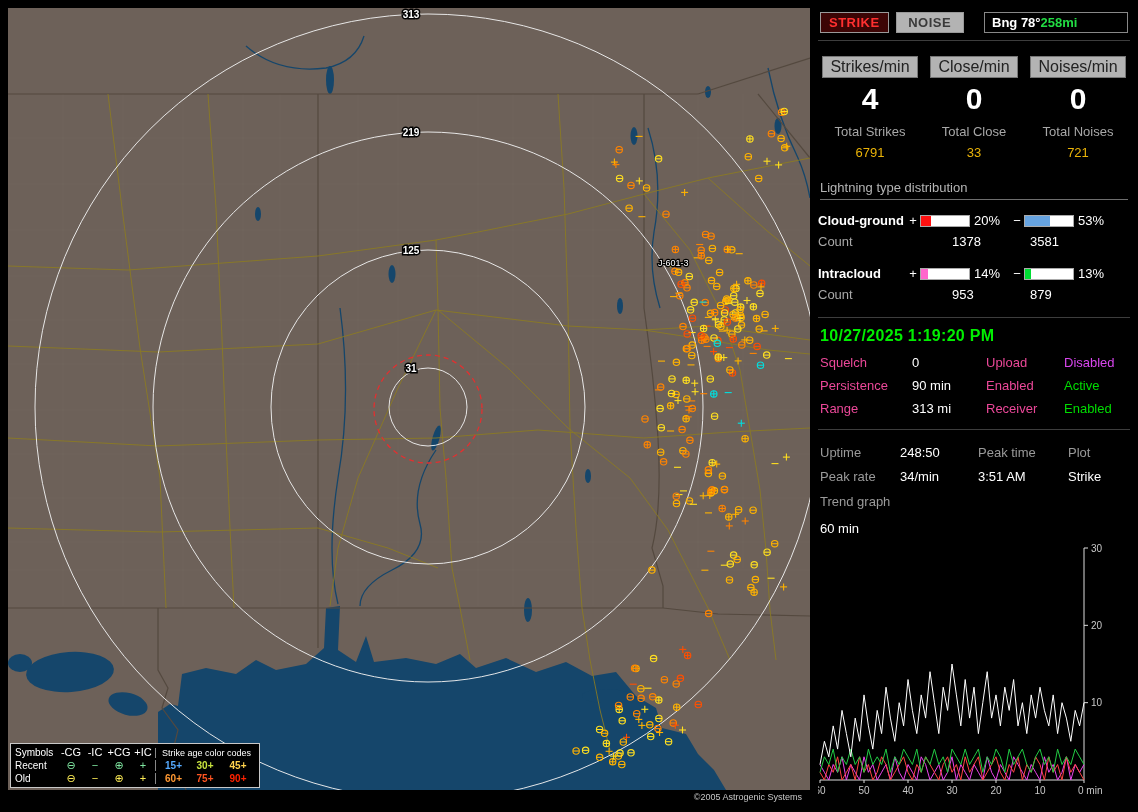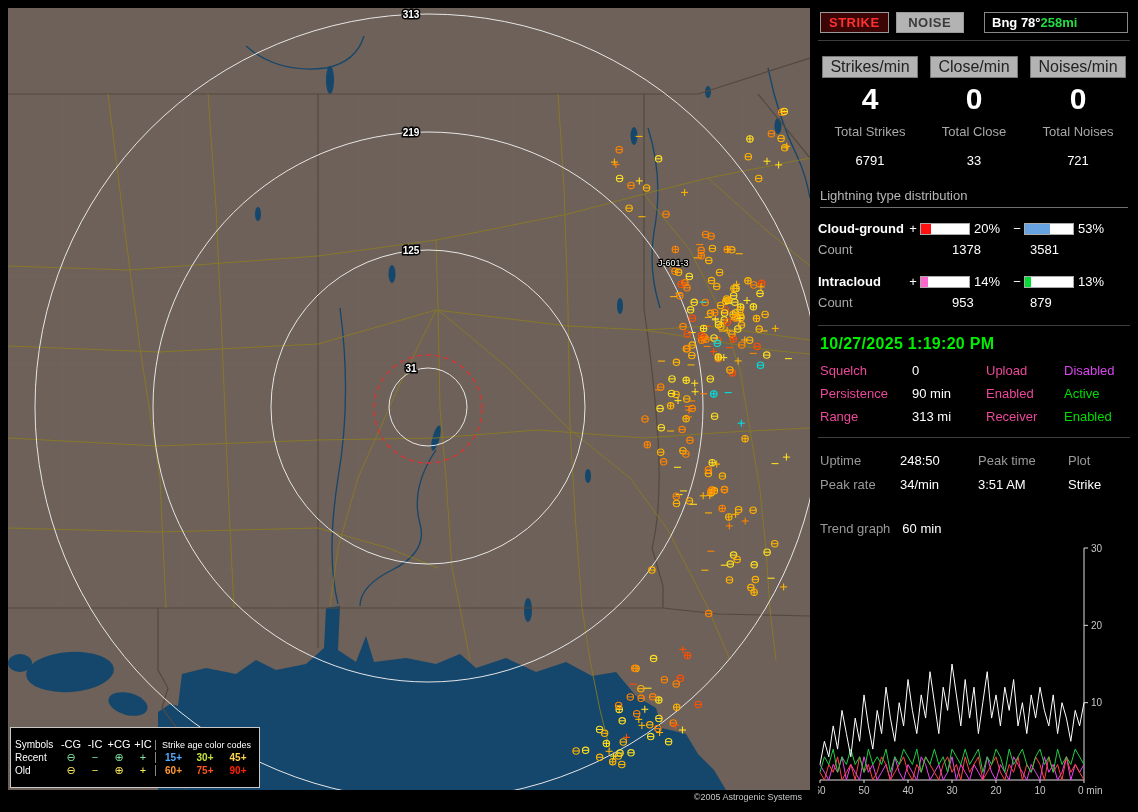--- a/index.html
+++ b/index.html
@@ -9,21 +9,21 @@
   
   .map-wrap{position:absolute;left:8px;top:8px;width:802px;height:796px;background:#000;}
   .map-svg{display:block;background:#000;}
   .ringlab{fill:#fff;stroke:#000;stroke-width:3px;paint-order:stroke;font-size:10px;font-weight:bold;}
   .celllab{fill:#fff;stroke:#000;stroke-width:2.5px;paint-order:stroke;font-size:9px;}
   .copyright{position:absolute;bottom:0;left:0;right:0;height:14px;line-height:14px;text-align:right;
              color:#c8c8c8;font-size:9px;padding-right:8px;background:#000;}
 
   
   .legend{position:absolute;left:2px;bottom:16px;background:#000;border:1px solid #c8c8c8;
-          font-size:10px;padding:10px 4px;color:#fff;}
+          font-size:10px;padding:2px 4px;color:#fff;}
   .lg-row{display:grid;grid-template-columns:44px 24px 24px 24px 24px 34px 32px 34px;align-items:center;height:13px;}
   .lg-row > :nth-child(6){border-left:1px solid #888;padding-left:2px;}
   .lg-head{font-weight:normal;}
   .lg-sym{text-align:center;font-size:11px;line-height:11px;}
   .lg-age{text-align:center;font-weight:bold;}
   .lg-age-head{grid-column:6/9;font-size:9px;text-align:center;white-space:nowrap;border-left:1px solid #888;}
 
   
   .panel{position:absolute;left:818px;top:8px;width:312px;height:796px;display:flex;flex-direction:column;
          font-size:13px;background:#000;}
@@ -34,21 +34,21 @@
   .lamp.noise{background:#b3b3b3;color:#3a3a3a;}
   .bng-box{margin-left:auto;width:128px;display:flex;justify-content:flex-start;align-items:center;
            border:1px solid #888;background:#000;padding:2px 7px;font-weight:bold;}
   .bng-box .dist{color:#22dd44;}
 
   .rates{display:grid;grid-template-columns:1fr 1fr 1fr;text-align:center;margin-top:10px;}
   .rate-btn{display:inline-block;background:#b3b3b3;color:#222;font-size:16px;padding:1px 7px;
             border:1px solid #777;cursor:default;}
   .rate-val{font-size:30px;font-weight:bold;margin:4px 0 8px;}
   .total-label{color:#a8a8a8;margin-top:6px;}
-  .total-val{color:#ffffff;margin-top:14px;}
+  .total-val{color:#eab308;margin-top:6px;}
 
   .dist-title{color:#b5b5b5;margin:20px 2px 6px;padding-bottom:4px;border-bottom:1px solid #6e6e6e;}
   .dist-row{display:flex;align-items:center;margin:7px 0 3px;}
   .dist-name{width:88px;font-weight:bold;}
   .sign{width:14px;text-align:center;}
   .bar{width:48px;height:10px;background:#fff;border:1px solid #aaa;display:inline-block;}
   .bar i{display:block;height:100%;width:0;}
   .pct{width:36px;padding-left:4px;}
   .pct.end{width:30px;}
   .count-row{display:grid;grid-template-columns:104px 78px auto;margin:3px 0 10px;}
@@ -56,21 +56,21 @@
   .cnt-val{padding-left:30px;}
 
   .date{color:#00ee00;font-weight:bold;font-size:16px;padding:4px 2px;letter-spacing:.3px;}
   .status-grid{display:grid;grid-template-columns:92px 74px 78px auto;row-gap:8px;margin:6px 2px 8px;}
   .status-grid .lab{color:#ec4899;}
   .stats-grid{display:grid;grid-template-columns:80px 78px 90px auto;row-gap:9px;margin:10px 2px 4px;}
   .lab{color:#9a9a9a;}
   .val{color:#fff;}
 
   .trend-wrap{margin-top:auto;}
-  .trend-row{display:flex;gap:12px;margin:0 2px 6px;}
+  .trend-row{display:flex;gap:12px;margin:0 2px 6px;flex-direction:column;}
   #trend-svg{display:block;background:#000;}
   #trend-svg text{fill:#c8c8c8;font-size:10px;font-family:"Liberation Sans","DejaVu Sans",sans-serif;}
 </style>
 </head>
 <body>
 
 <div class="map-wrap">
   <svg class="map-svg" width="802" height="782" viewBox="0 0 802 782">
     <rect x="0" y="0" width="802" height="782" fill="#6d6159"></rect>
 

